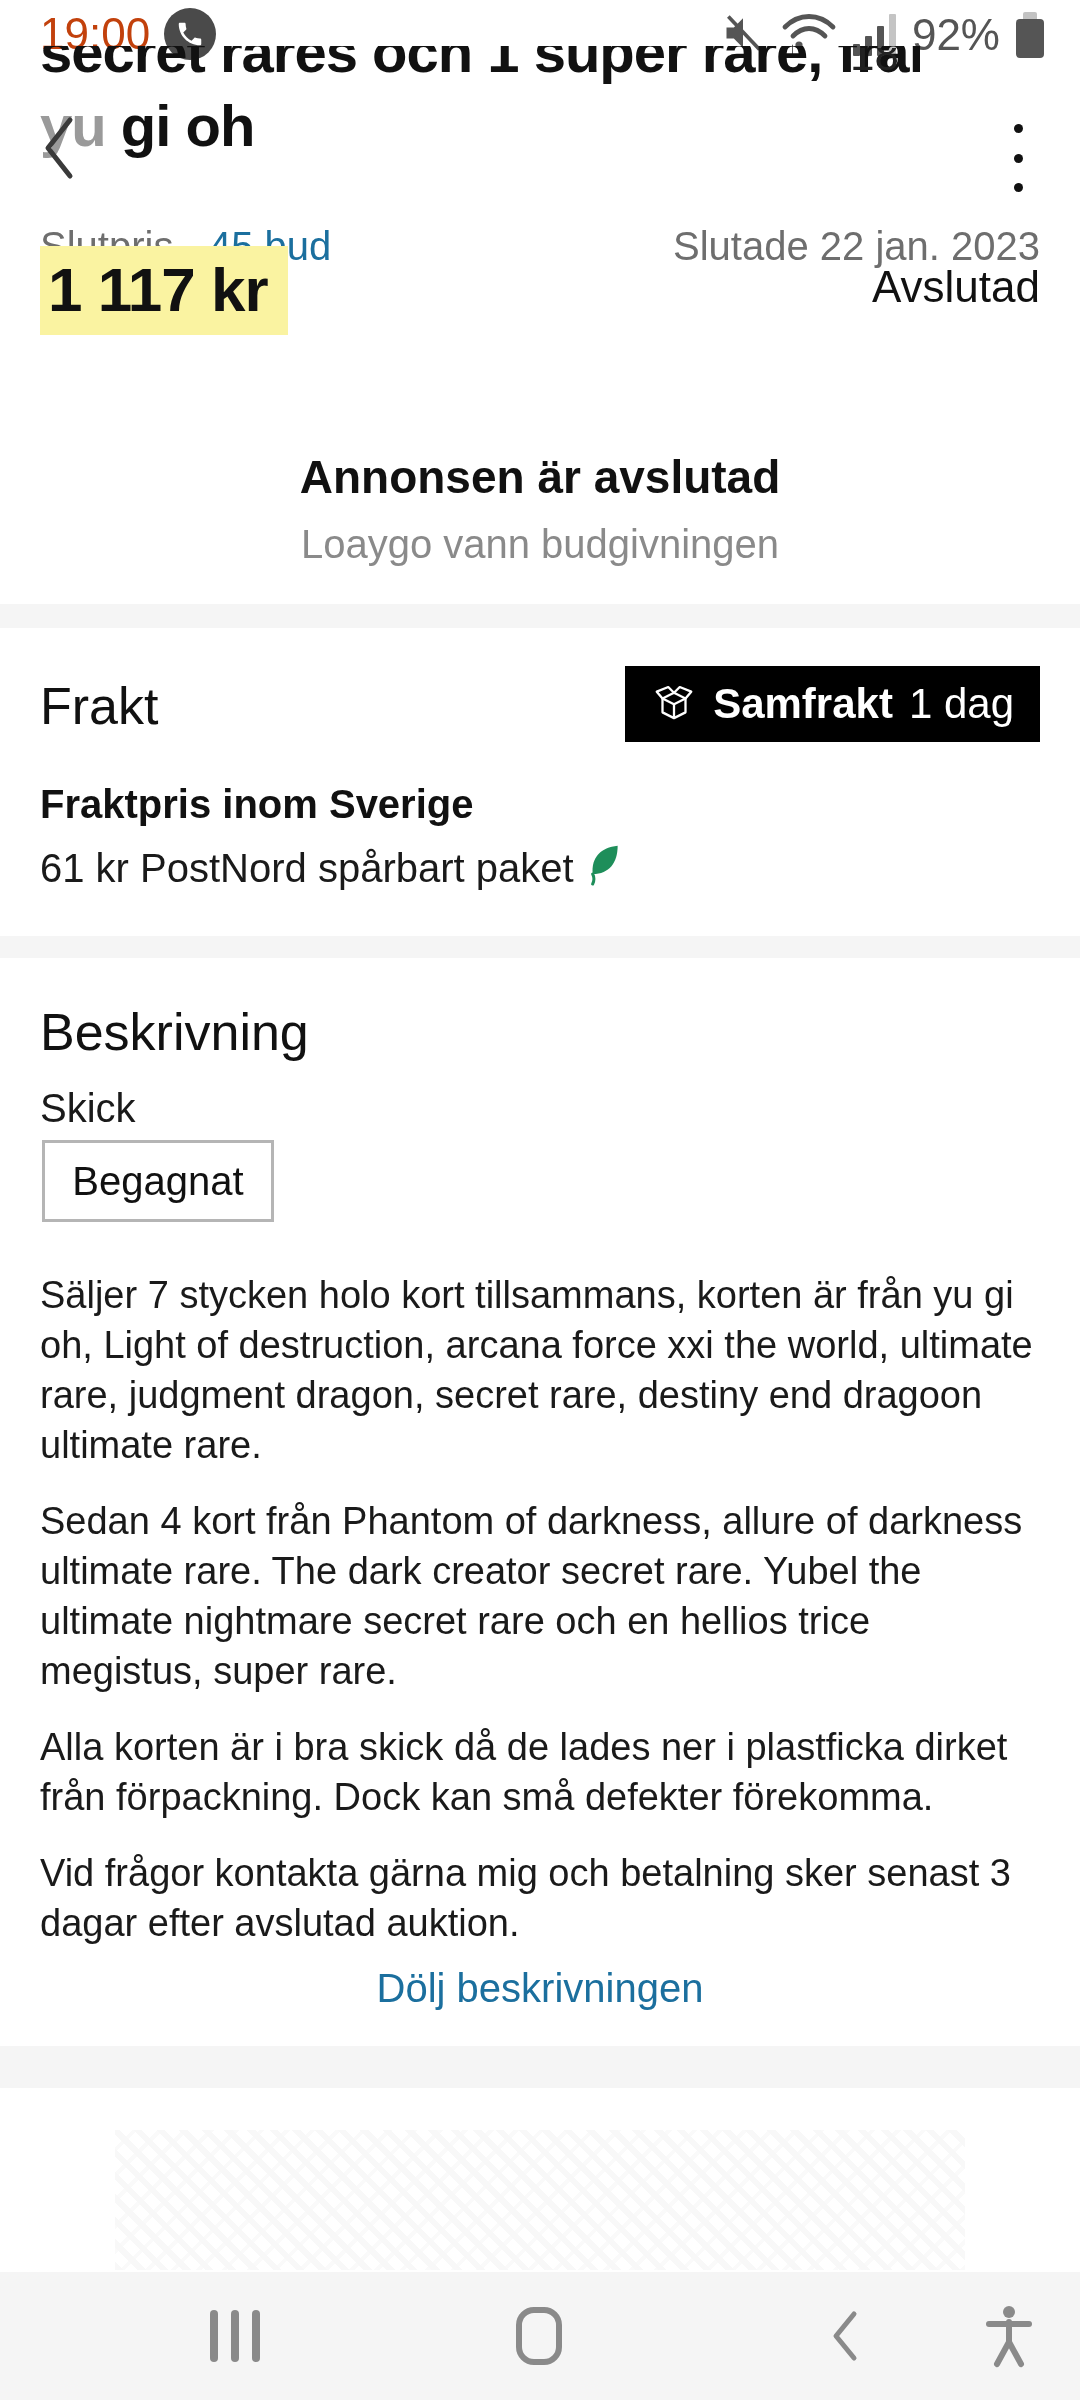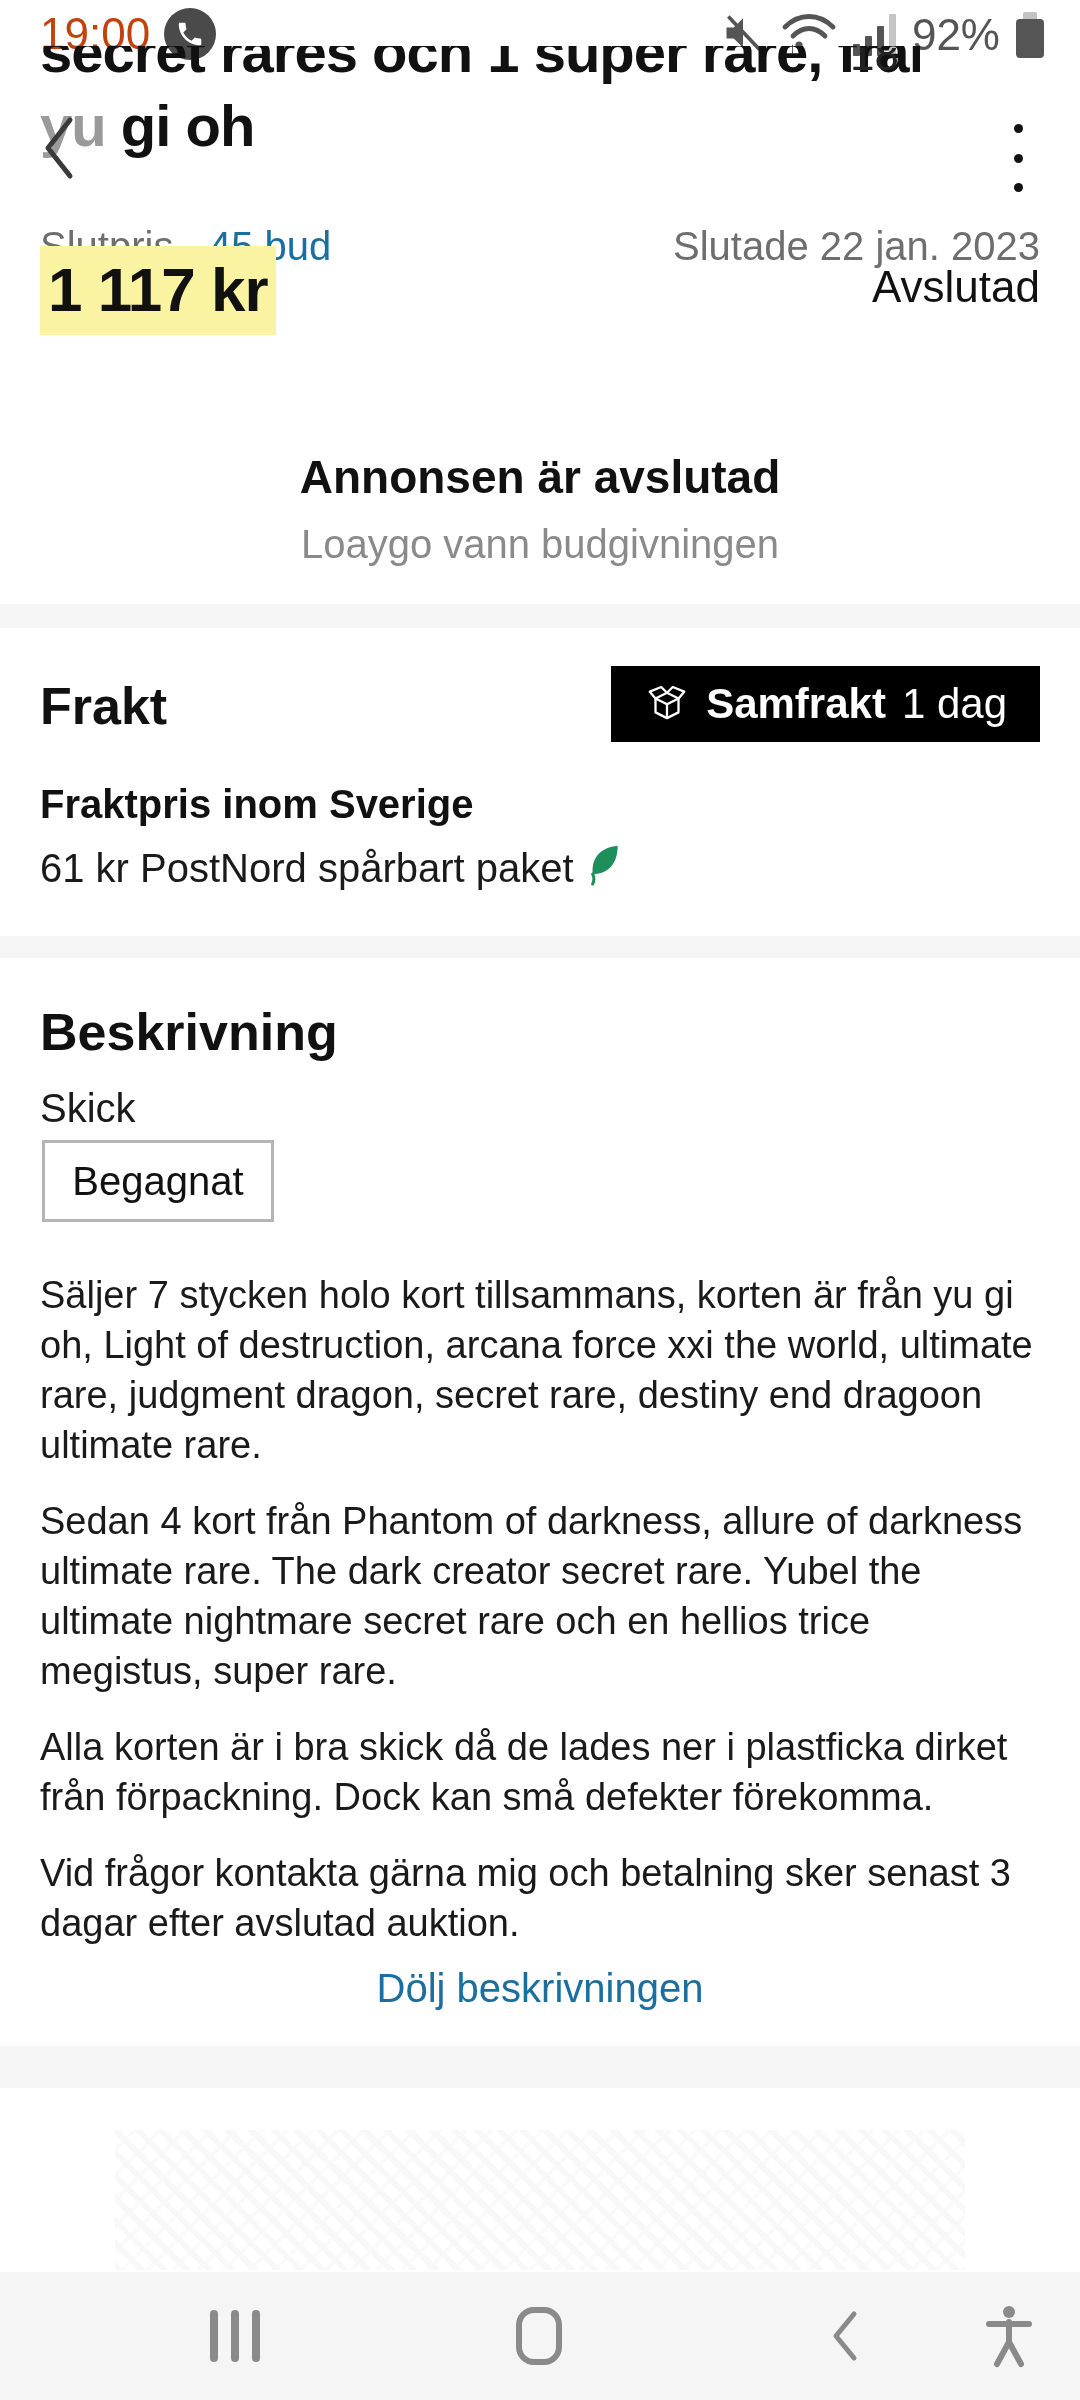--- a/index.html
+++ b/index.html
@@ -33,37 +33,37 @@
   .title-line2 .muted { color:#9a9a9a; }
   .back-btn { position:absolute; left:34px; top:110px; width:52px; height:70px; }
   .kebab { position:absolute; left:998px; top:120px; width:40px; height:76px; display:flex; flex-direction:column; align-items:center; justify-content:space-between; padding:4px 0; }
   .kebab .dot { width:9px; height:9px; border-radius:50%; background:#111; }
 
   
   .meta-row { position:absolute; top:192px; left:40px; right:40px; display:flex; justify-content:space-between; font-size:40px;margin-top:32px; }
   .meta-left { color:#6e6e6e; }
   .link { color:#1b6f9e; }
   .meta-right { color:#6e6e6e; }
-  .price-box { position:absolute; left:40px; top:246px; background:#faf3a1; padding:8px 8px 10px 8px; }
+  .price-box { position:absolute; left:40px; top:246px; background:#faf3a1; padding:8px 20px 10px 8px; }
   .price-amount { font-size:62px; font-weight:700; letter-spacing:-1px; color:#111; }
   .status-text { position:absolute; right:40px; top:262px; font-size:44px; color:#111; }
 
   
   .ended-heading { position:absolute; top:450px; left:0; width:100%; text-align:center; font-size:46px; font-weight:700; color:#111; }
   .winner-text { position:absolute; top:522px; left:0; width:100%; text-align:center; font-size:40px; color:#8a8a8a; }
 
   .band { position:absolute; left:0; width:1080px; background:#f5f5f5; }
   .band1 { top:604px; height:24px; }
   .band2 { top:936px; height:22px; }
   .band3 { top:2046px; height:42px; }
 
   
-  .section-heading { font-size:52px; font-weight:700; color:#111; }
+  .section-heading { font-size:52px; font-weight:400; color:#111; }
   .frakt-heading { position:absolute; left:40px; top:676px; }
-  .samfrakt-btn { position:absolute; right:40px; top:666px; height:76px; background:#000; color:#fff; display:flex; align-items:center; gap:16px; padding:0 33px; }
+  .samfrakt-btn { position:absolute; right:40px; top:666px; height:76px; background:#000; color:#fff; display:flex; align-items:center; gap:16px; padding:0 26px; }
   .samfrakt-btn .b { font-weight:700; font-size:42px; }
   .samfrakt-btn .r { font-weight:400; font-size:42px; }
   .ship-sub { position:absolute; left:40px; top:782px; font-size:40px; font-weight:700; color:#111; }
   .ship-opt { position:absolute; left:40px; top:842px; font-size:40px; color:#1a1a1a; display:flex; align-items:center; gap:12px; }
 
   
   .beskr-heading { position:absolute; left:40px; top:1002px; }
   .skick-label { position:absolute; left:40px; top:1086px; font-size:40px; color:#1a1a1a; }
   .condition-box { position:absolute; left:42px; top:1140px; width:232px; height:82px; border:3px solid #b5b5b5; display:flex; align-items:center; justify-content:center; font-size:40px; color:#111; background:#fff; }
   .desc { position:absolute; left:40px; top:1270px; width:1000px; font-size:38px; line-height:50px; color:#1a1a1a; }

